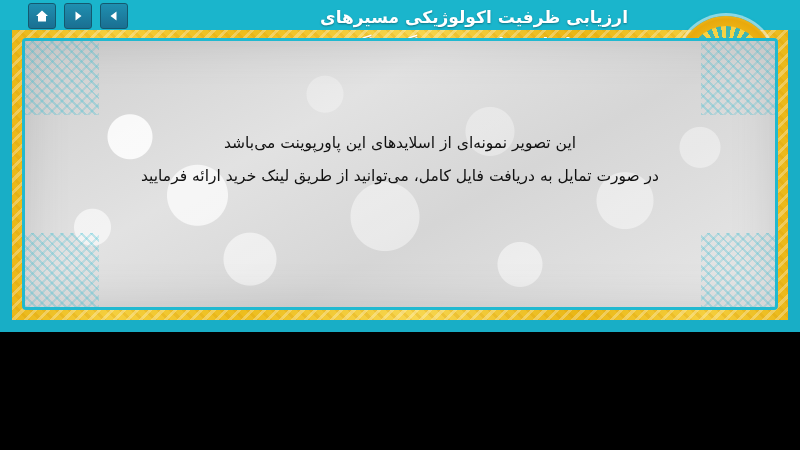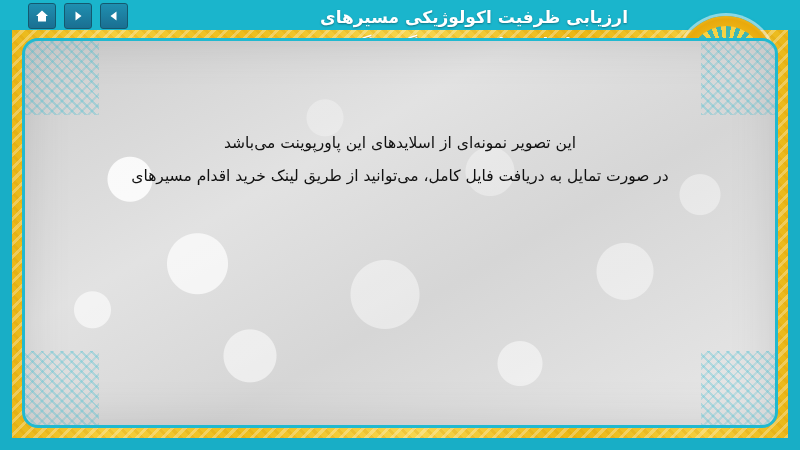--- a/index.html
+++ b/index.html
@@ -10,21 +10,21 @@
   body {
     width: 800px;
     height: 450px;
     overflow: hidden;
     font-family: "DejaVu Sans", sans-serif;
   }
 
   .slide {
     position: relative;
     width: 800px;
-    height: 450px;
+    height: 332px;
     background: #f3c31a;
     overflow: hidden;
   }
 
   
   .frame-outer {
     position: absolute;
     inset: 0;
     background:
       linear-gradient(90deg, #e9b514 0%, #f5cf3e 14%, #edbd1c 30%, #f7d64f 52%, #eab715 72%, #f5cf3e 88%, #e9b514 100%);
@@ -153,21 +153,21 @@
   }
   .nav-btn svg { display: block; }
 
   
   .card {
     position: absolute;
     left: 22px;
     right: 22px;
     top: 38px;
     bottom: 22px;
-    border-radius: 16px;
+    border-radius: 4px;
     border: 3px solid #21b9d0;
     background:
       radial-gradient(circle at 14% 36%, rgba(255,255,255,.85) 0 22px, rgba(255,255,255,0) 23px),
       radial-gradient(circle at 23% 58%, rgba(255,255,255,.7) 0 30px, rgba(255,255,255,0) 31px),
       radial-gradient(circle at 9% 70%, rgba(255,255,255,.6) 0 18px, rgba(255,255,255,0) 19px),
       radial-gradient(circle at 30% 82%, rgba(255,255,255,.55) 0 26px, rgba(255,255,255,0) 27px),
       radial-gradient(circle at 48% 66%, rgba(255,255,255,.45) 0 34px, rgba(255,255,255,0) 35px),
       radial-gradient(circle at 66% 84%, rgba(255,255,255,.5) 0 22px, rgba(255,255,255,0) 23px),
       radial-gradient(circle at 80% 60%, rgba(255,255,255,.45) 0 28px, rgba(255,255,255,0) 29px),
       radial-gradient(circle at 90% 40%, rgba(255,255,255,.4) 0 20px, rgba(255,255,255,0) 21px),
@@ -254,17 +254,17 @@
   </div>
 
   <div class="card">
     <div class="card-corner tl"></div>
     <div class="card-corner tr"></div>
     <div class="card-corner bl"></div>
     <div class="card-corner br"></div>
 
     <div class="body-text">
       <span class="line">این تصویر نمونه‌ای از اسلایدهای این پاورپوینت می‌باشد</span>
-      <span class="line">در صورت تمایل به دریافت فایل کامل، می‌توانید از طریق لینک خرید اقدام مسیرهای</span>
+      <span class="line">در صورت تمایل به دریافت فایل کامل، می‌توانید از طریق لینک خرید ارائه فرمایید</span>
     </div>
   </div>
 
 </div>
 
 </body></html>

